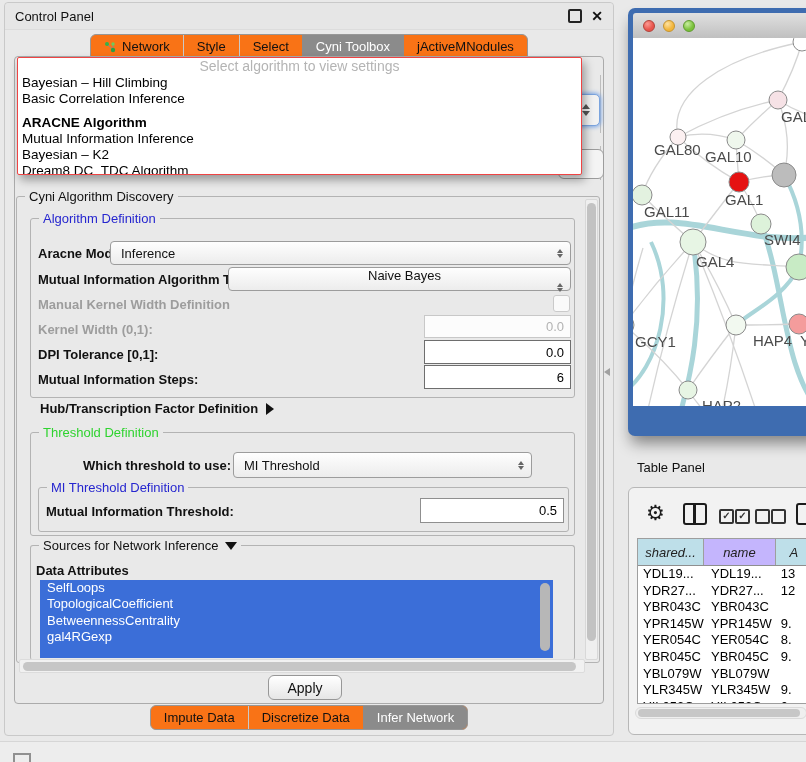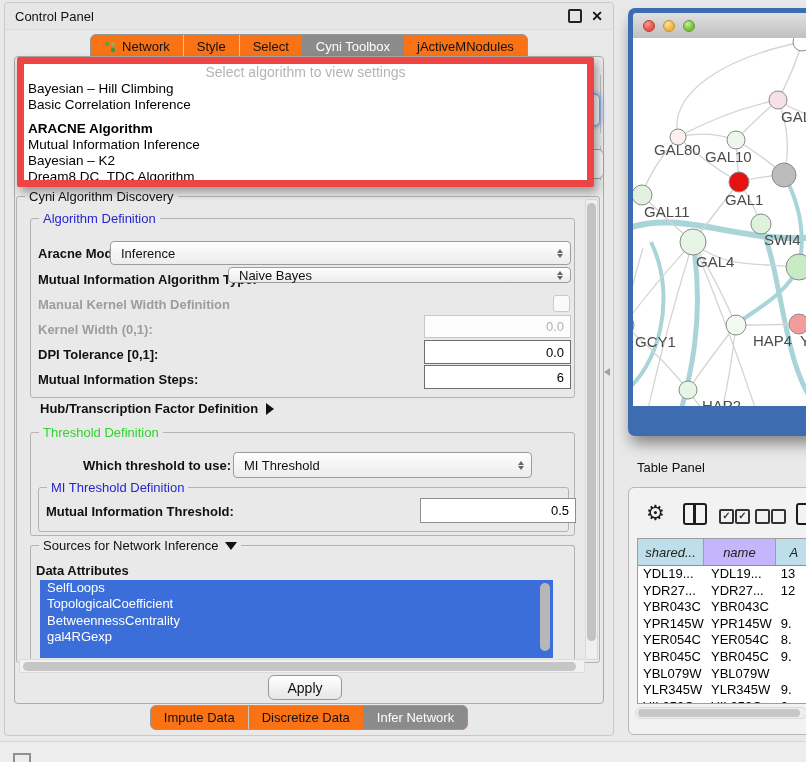--- a/index.html
+++ b/index.html
@@ -27,21 +27,21 @@
   .tab{display:flex;align-items:center;gap:5px;padding:0 13px;font-size:13px;color:#111;
     border-left:1px solid #c9c9c9;white-space:nowrap;}
   .tab:first-child{border-left:none;}
   .tab.selected{background:#8b8b8b;color:#fff;border-left-color:#8b8b8b;}
   .tab.selected + .tab{border-left-color:#8b8b8b;}
   
   .tab-panel{position:absolute;left:9px;top:53px;width:588px;height:646px;
     border:1px solid #ababab;border-radius:4px;background:#e9e9e9;}
   
   .algo-popup{position:absolute;left:12px;top:54px;width:563px;height:116px;
-    background:#ffffff;border:7px solid #ef4444;border-radius:2px;
+    background:#ffffff;border:1px solid #ef4444;border-radius:2px;
     box-shadow:3px 5px 10px rgba(0,0,0,0.35);z-index:30;overflow:hidden;}
   .algo-placeholder{font-size:14px;color:#b4b4b4;text-align:center;height:17px;line-height:17px;}
   .algo-item{font-size:13.5px;color:#000;padding-left:4px;height:16.3px;line-height:16.3px;}
   .algo-item.bold{font-weight:bold;margin-top:7px;}
   
   .frag-spinner{position:absolute;left:567px;top:91px;width:26px;height:30px;
     border:1px solid #7ba4de;border-radius:5px;background:#f2f2f2;
     box-shadow:0 0 4px 1px #79a5e6;z-index:2;display:flex;flex-direction:column;
     align-items:center;justify-content:center;gap:2px;}
   .frag-box{position:absolute;left:553px;top:146px;width:44px;height:28px;
@@ -216,21 +216,21 @@
   <span class="lbl bold" style="left:33px;top:243px;">Aracne Mode:</span>
   <div class="combo" style="left:105px;top:238px;width:461px;height:24px;">
     <span>Inference</span>
     <span class="spin">
         <span class="u"></span>
         <span class="d"></span>
       </span>
   </div>
 
   <span class="lbl bold" style="left:33px;top:269px;">Mutual Information Algorithm Type:</span>
-  <div class="combo" style="left:223px;top:264px;width:343px;height:16px;">
+  <div class="combo" style="left:223px;top:264px;width:343px;height:24px;flex-direction:column;">
     <span>Naive Bayes</span>
     <span class="spin">
         <span class="u"></span>
         <span class="d"></span>
       </span>
   </div>
 
   <span class="lbl disabled" style="left:33px;top:294px;">Manual Kernel Width Definition</span>
   <span class="checkbox" style="left:548px;top:292px;"></span>
 
@@ -263,21 +263,21 @@
     <span class="spin">
         <span class="u"></span>
         <span class="d"></span>
       </span>
   </div>
 
   <div class="group" style="left:33px;top:484px;width:529px;height:43px;">
     <span class="group-label blue">MI Threshold Definition</span>
   </div>
   <span class="lbl bold" style="left:41px;top:501px;">Mutual Information Threshold:</span>
-  <div class="field" style="left:415px;top:495px;width:156px;height:25px;border-color:#8f8f8f;">
+  <div class="field" style="left:415px;top:495px;width:144px;height:25px;border-color:#8f8f8f;">
     <span>0.5</span>
   </div>
 
   <div class="group" style="left:25px;top:542px;width:543px;height:114px;border-bottom:none;">
     <span class="group-label"><span>Sources for Network Inference</span><span class="src-arrow"></span></span>
   </div>
   <span class="lbl bold" style="left:31px;top:560px;">Data Attributes</span>
 
   <div class="attr-list">
       <div class="attr-item">SelfLoops</div>

